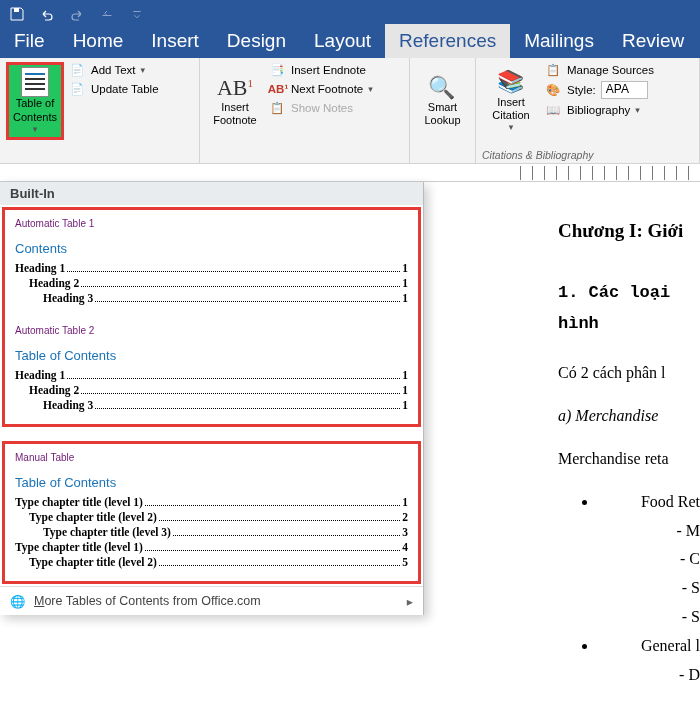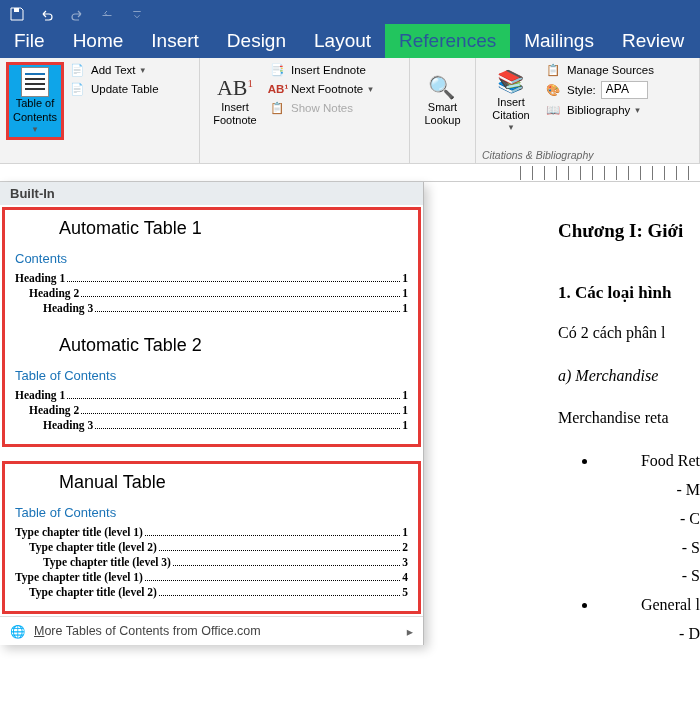--- a/index.html
+++ b/index.html
@@ -4,58 +4,58 @@
 <style>
   * { box-sizing: border-box; margin: 0; padding: 0; }
   body { font-family: "Segoe UI", Tahoma, sans-serif; font-size: 12px; background: #fff; width: 700px; height: 708px; overflow: hidden; }
   
   .qat { background: #2a569a; height: 28px; display: flex; align-items: center; padding: 0 8px; gap: 12px; }
   .qat span, .qat svg { color: #fff; fill: #fff; }
   .qat-icon { width: 18px; height: 18px; display: flex; align-items: center; justify-content: center; cursor: pointer; }
   
   .tabs { background: #2a569a; height: 30px; display: flex; align-items: flex-end; }
   .tab { padding: 6px 14px; color: #fff; font-size: 19px; cursor: pointer; }
-  .tab.active { background: #22c55e; color: #2a569a; }
+  .tab.active { background: #e5e5e5; color: #2a569a; }
   
   .ribbon { background: #f3f3f3; height: 106px; display: flex; border-bottom: 1px solid #d4d4d4; position: relative; }
   .rgroup { border-right: 1px solid #d4d4d4; display: flex; flex-direction: column; padding: 4px 6px 2px; }
   .rgroup-body { flex: 1; display: flex; gap: 6px; align-items: flex-start; }
   .rgroup-label { font-size: 10.5px; color: #666; text-align: left; padding-top: 2px; font-style: italic; }
   .bigbtn { display: flex; flex-direction: column; align-items: center; justify-content: center; width: 58px; height: 78px; cursor: pointer; font-size: 11px; text-align: center; line-height: 1.2; }
-  .bigbtn.hl { border: 3px solid #e53935; background: #0ea5e9; }
+  .bigbtn.hl { border: 3px solid #e53935; background: #22c55e; }
   .toc-thumb { width: 28px; height: 30px; background: #fff; border: 1px solid #888; position: relative; }
   .toc-thumb::before { content: ""; position: absolute; left: 3px; right: 3px; top: 5px; border-top: 2px solid #1a73b7; box-shadow: 0 5px 0 #333, 0 10px 0 #333, 0 15px 0 #333; }
   .smbtns { display: flex; flex-direction: column; gap: 3px; }
   .smbtn { display: flex; align-items: center; gap: 5px; font-size: 11.5px; cursor: pointer; white-space: nowrap; }
   .smbtn.disabled { color: #aaa; }
   .smicon { width: 16px; height: 16px; display: inline-flex; align-items: center; justify-content: center; }
   .style-select { border: 1px solid #bbb; background: #fff; font-size: 12px; padding: 0 18px 0 4px; height: 18px; }
   
   .ruler { height: 18px; background: #fff; border-bottom: 1px solid #ccc; position: relative; overflow: hidden; }
   .ruler::after { content: ""; position: absolute; left: 520px; right: 0; top: 2px; height: 14px; background: repeating-linear-gradient(to right, #777 0 1px, transparent 1px 12px); }
   
   .main { display: flex; position: relative; height: 546px; }
   .gallery { position: absolute; top: 0; left: 0; width: 424px; background: #fff; border-right: 1px solid #bbb; box-shadow: 4px 4px 10px rgba(0,0,0,0.2); z-index: 10; }
   .gal-hdr { background: #e8ecef; font-weight: 600; padding: 4px 10px; font-size: 13px; color: #414141; }
   .gal-section { border: 3px solid #e53935; margin: 2px; }
   .gal-item { padding: 8px 10px 10px; }
-  .git-title { color: #000000; font-size: 18px; margin-bottom: 12px; margin-left: 44px; }
+  .git-title { color: #701a75; font-size: 10px; margin-bottom: 12px; }
   .git-contents-hdr { color: #1a73b7; font-size: 13px; margin-bottom: 6px; }
   .toc-row { display: flex; align-items: baseline; font-family: "Times New Roman", serif; font-size: 11.5px; font-weight: bold; margin: 2px 0; }
   .toc-row .pad { padding-left: var(--ind, 0); white-space: nowrap; text-align: right; }
   .toc-row .dots { flex: 1; border-bottom: 1px dotted #000; margin: 0 2px 3px; }
   .toc-row .pg { white-space: nowrap; }
   .gal-cut { height: 10px; background: #fff; border-top: 1px solid #fff; }
   .gal-foot { display: flex; align-items: center; gap: 8px; padding: 6px 10px; border-top: 1px solid #ddd; font-size: 12.5px; color: #444; cursor: pointer; }
   .gal-foot .u { text-decoration: underline; }
   .arrow-r { margin-left: auto; color: #666; }
   
   .doc { margin-left: 510px; padding: 32px 0 0 48px; font-family: "Times New Roman", serif; font-size: 16px; line-height: 1.8; color: #000; width: 240px; }
   .doc h1 { font-size: 19px; font-weight: bold; margin-bottom: 30px; }
-  .doc h2 { font-size: 17px; font-weight: bold; margin-bottom: 10px; }
+  .doc h2 { font-size: 17px; font-weight: bold; margin-bottom: 20px; font-family: Liberation Mono, monospace; }
   .doc p { margin-bottom: 14px; }
   .doc .ital { font-style: italic; }
   .doc ul { list-style: disc; padding-left: 40px; text-align: right; }
   .doc ul ul { list-style: none; padding-left: 25px; }
   .doc ul ul li::before { content: "- "; }
   
   .dd::after { content: " ▾"; font-size: 9px; color: #555; }
 </style>
 </head>
 <body>

